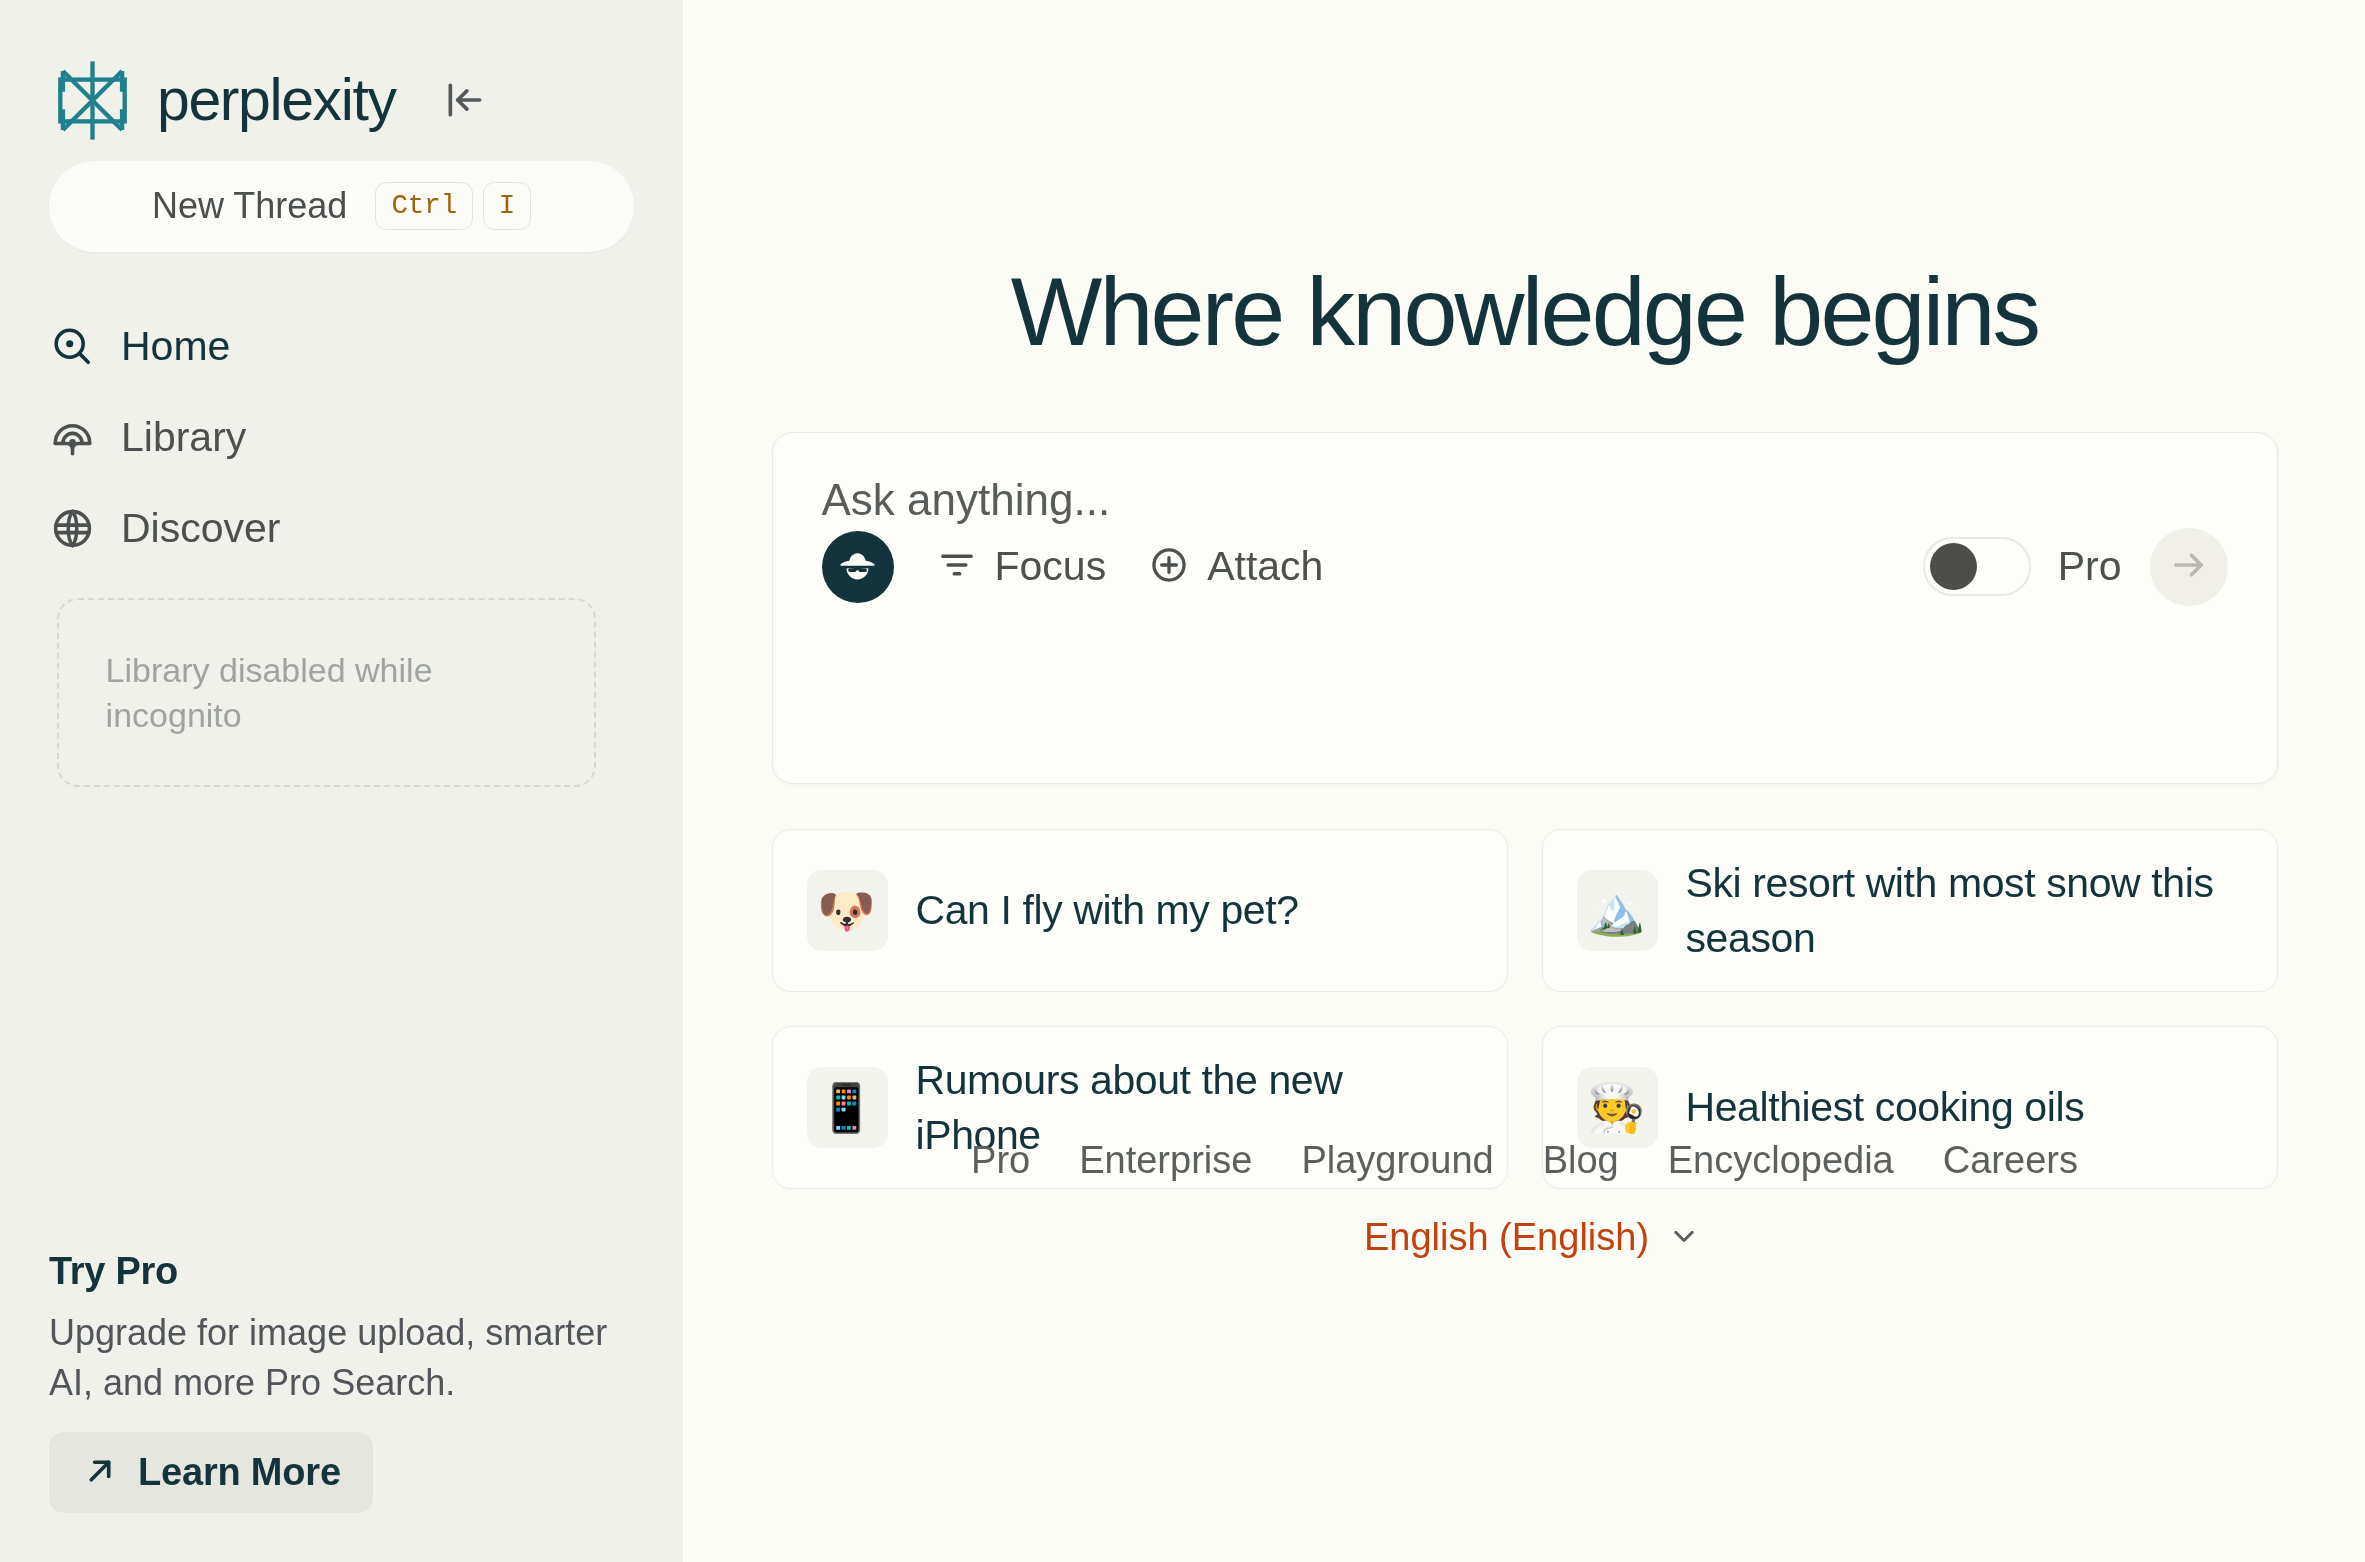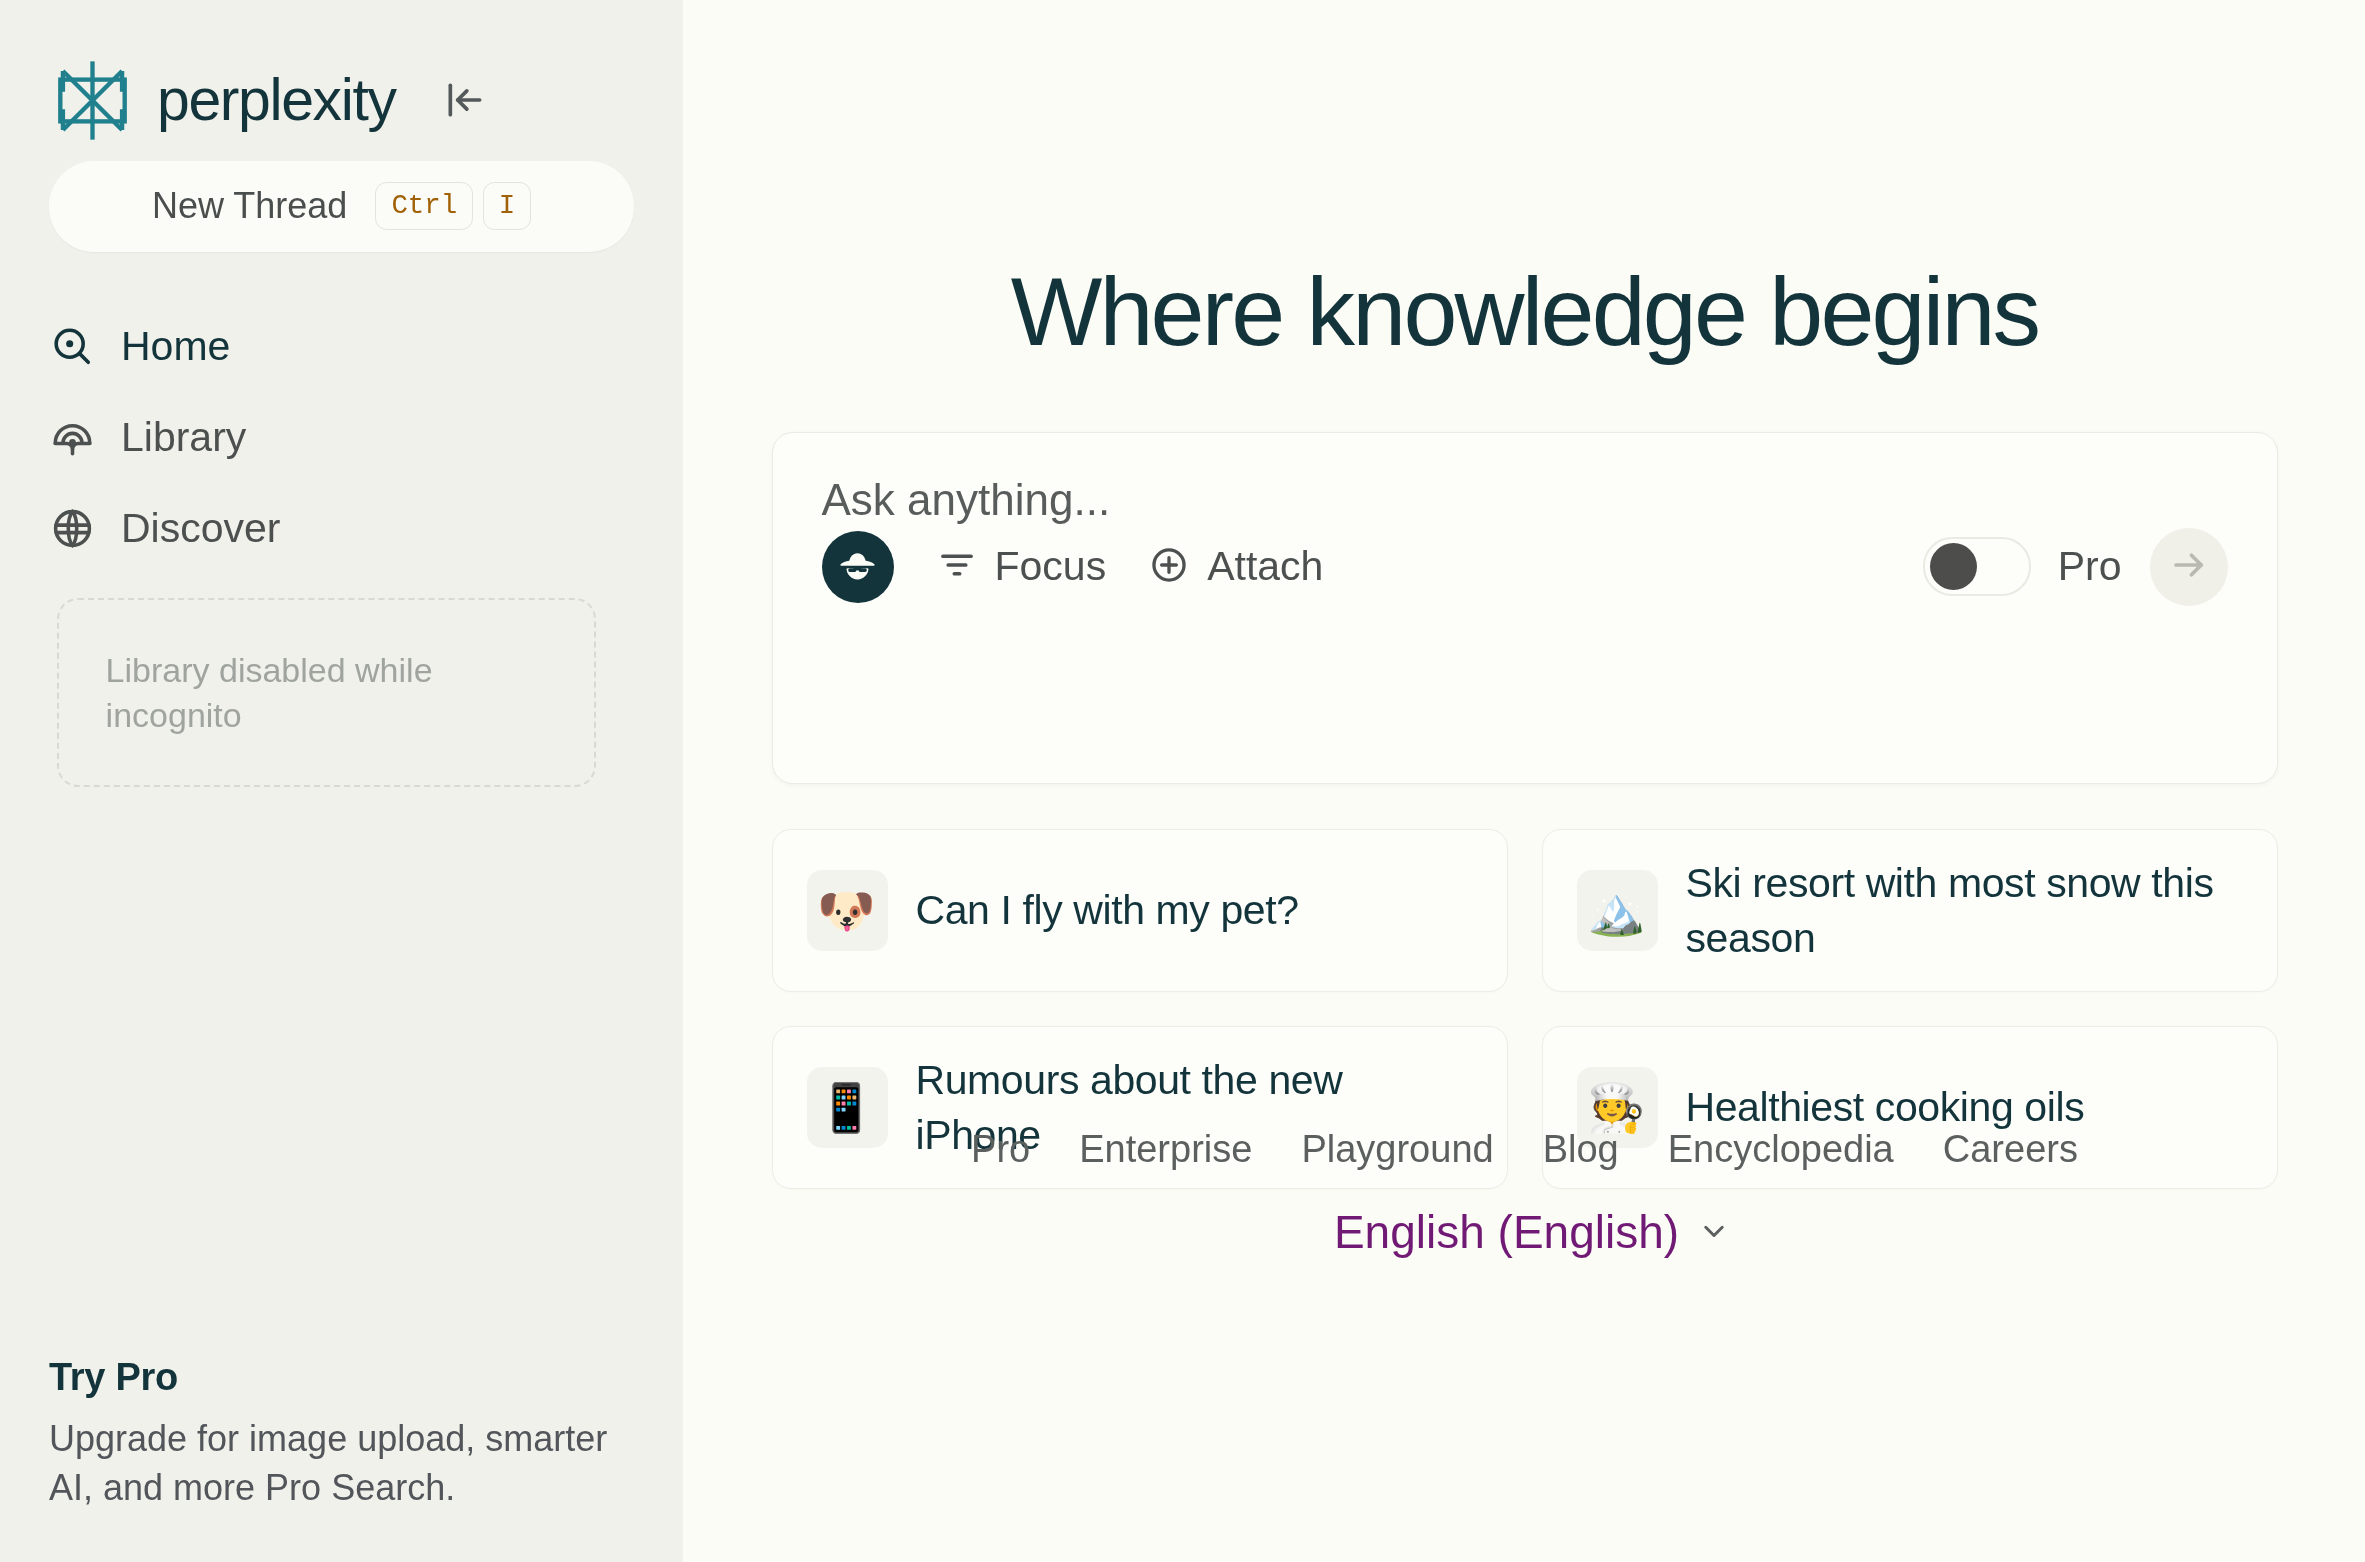--- a/index.html
+++ b/index.html
@@ -346,22 +346,22 @@
   }
 
   .lang-select {
     margin-top: 34px;
     display: flex;
     align-items: center;
     gap: 17px;
   }
 
   .lang-label {
-    font-size: 46px;
-    color: #701a75;
+    font-size: 38px;
+    color: #c2410c;
     margin-left: 17px;
   }
 </style>
 </head>
 <body>
 
 <aside class="sidebar">
 
   <div class="sidebar-header">
     <span class="logo-mark">
@@ -431,20 +431,29 @@
 
   </nav>
 
   <div class="library-disabled">
     <span class="library-disabled-text">Library disabled while incognito</span>
   </div>
 
   <div class="try-pro">
     <div class="try-pro-title">Try Pro</div>
     <div class="try-pro-body">Upgrade for image upload, smarter AI, and more Pro Search.</div>
+    <div class="learn-more">
+      <span>
+        <svg viewBox="0 0 24 24" width="38" height="38" fill="none" stroke="#13343b" stroke-width="2.3" stroke-linecap="round" stroke-linejoin="round">
+          <path d="M6.5 17.5 L17.5 6.5"></path>
+          <path d="M8.6 6.5 L17.5 6.5 L17.5 15.4"></path>
+        </svg>
+      </span>
+      <span class="learn-more-label">Learn More</span>
+    </div>
   </div>
 
 </aside>
 
 <main class="main">
 
   <h1 class="headline">Where knowledge begins</h1>
 
   <section class="ask-box">
 

